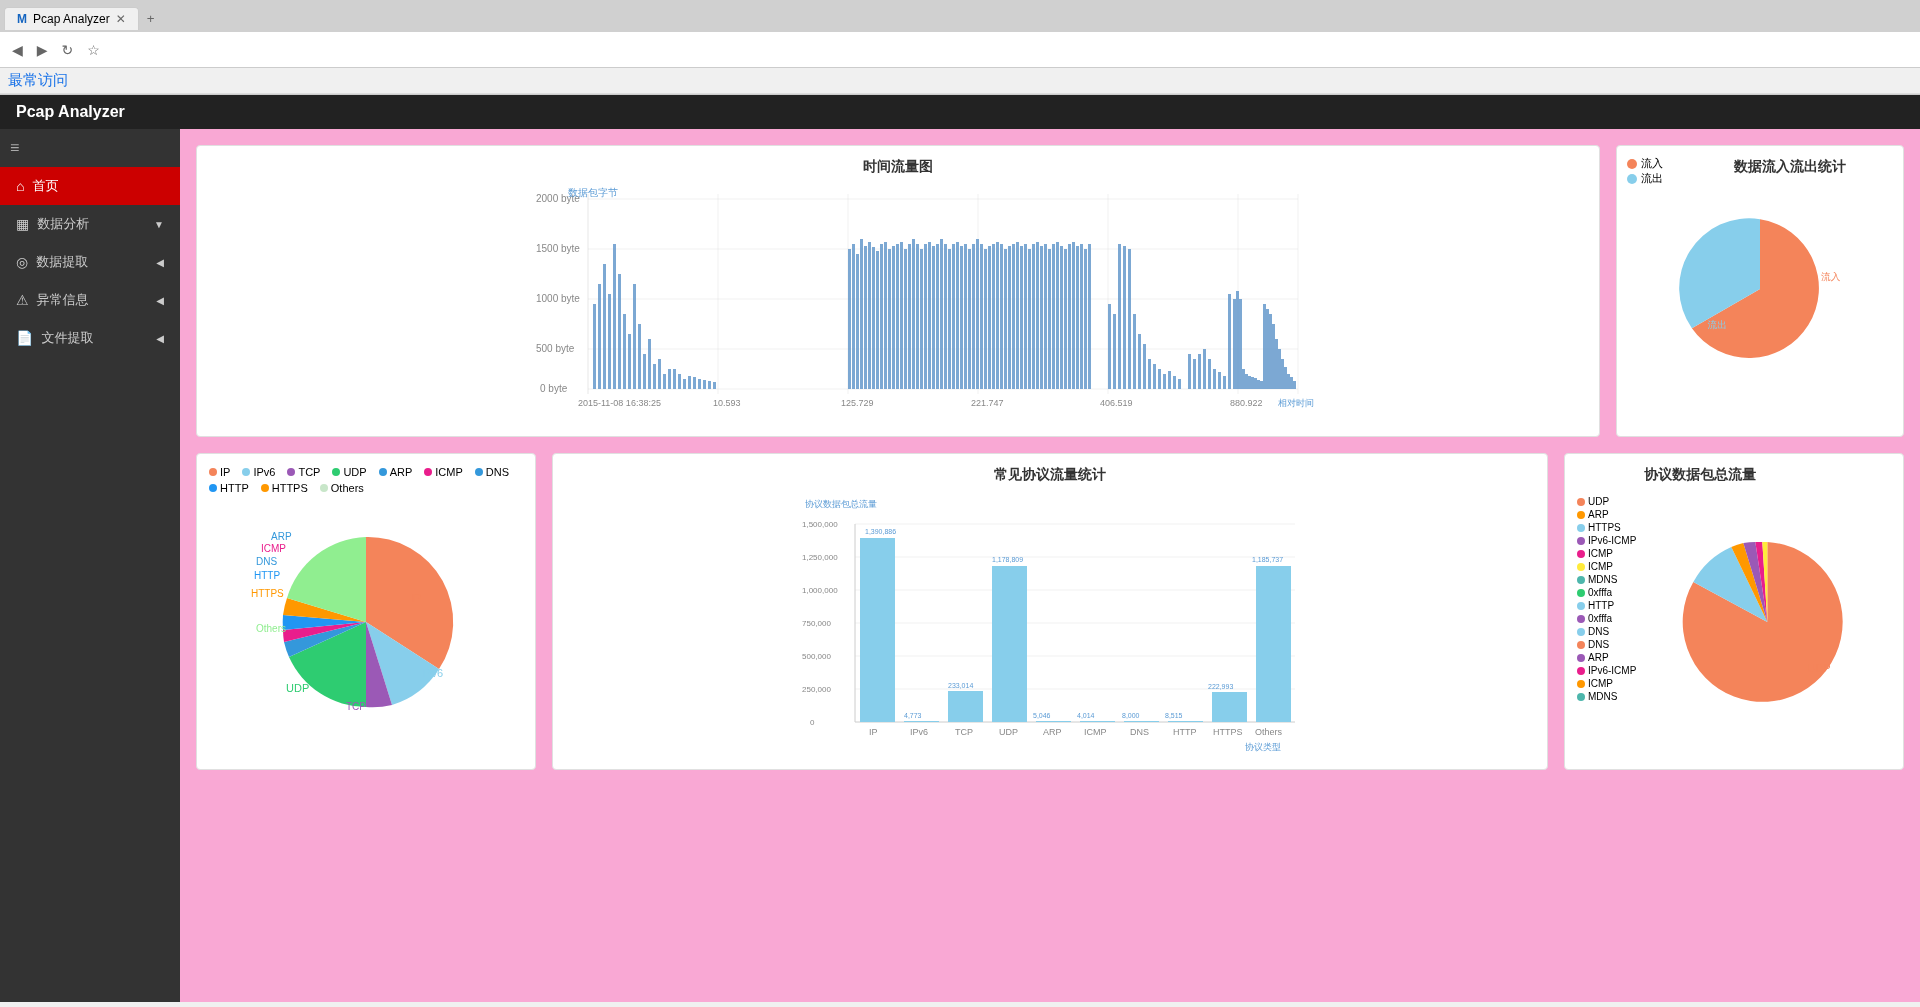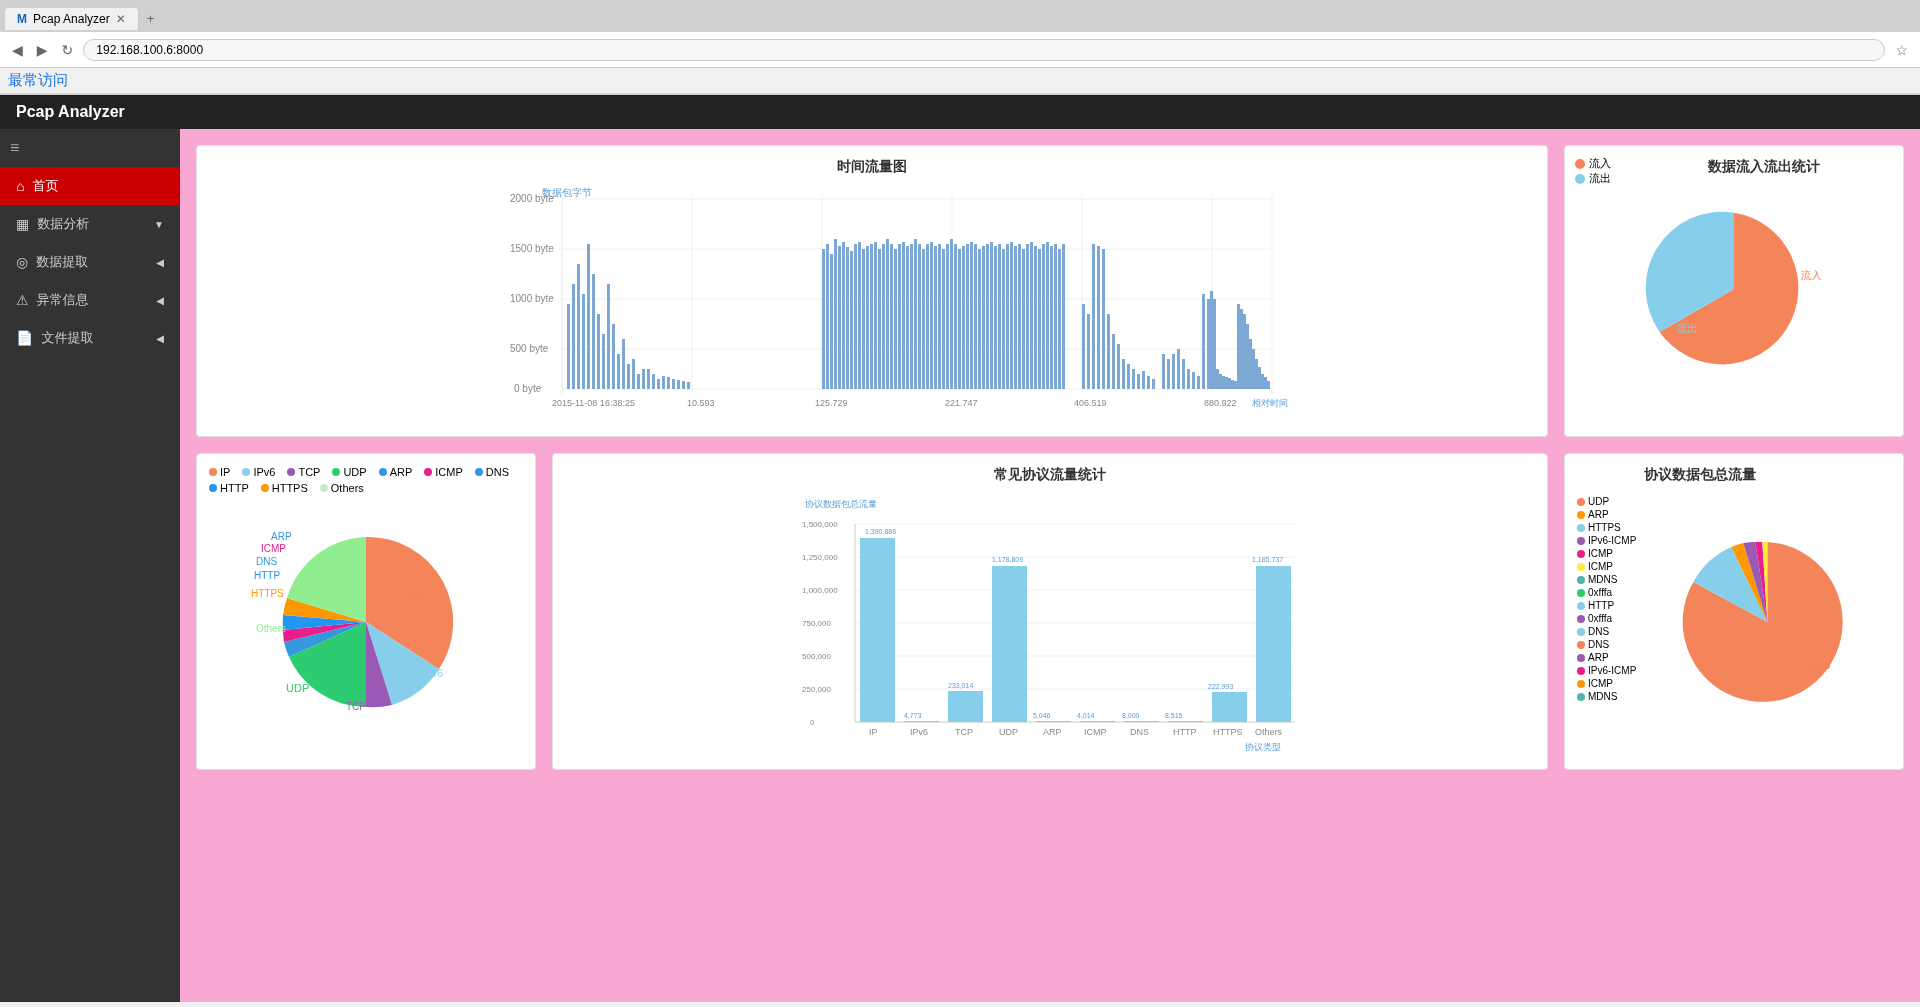--- a/index.html
+++ b/index.html
@@ -37,21 +37,21 @@
     
     .charts-row { display: flex; gap: 16px; margin-bottom: 16px; }
     .chart-card { background: #fff; border: 1px solid #e0e0e0; border-radius: 4px; padding: 12px; }
     .chart-title { text-align: center; font-size: 14px; font-weight: bold; color: #333; margin-bottom: 8px; }
 
     
     .time-chart-card { flex: 1; }
     .time-chart-area { position: relative; height: 240px; }
 
     
-    .flow-io-card { width: 340px; }
+    .flow-io-card { width: 288px; }
     .legend-item { display: flex; align-items: center; gap: 4px; }
     .legend-dot { width: 10px; height: 10px; border-radius: 50%; flex-shrink: 0; }
 
     
     .protocol-row { display: flex; gap: 16px; }
     .protocol-pie-card { width: 340px; }
     .bar-chart-card { flex: 1; }
     .traffic-pie-card { width: 340px; }
 
     .protocol-legend { display: flex; flex-wrap: wrap; gap: 4px 12px; margin-bottom: 8px; font-size: 11px; }
@@ -74,21 +74,20 @@
       <span style="font-weight:bold;color:#1565c0;font-size:12px;">M</span>
       <span>Pcap Analyzer</span>
       <span class="tab-close">✕</span>
     </div>
     <button class="tab-new">+</button>
   </div>
   <div class="address-bar">
     <button class="nav-btn">◀</button>
     <button class="nav-btn">▶</button>
     <button class="nav-btn">↻</button>
-    <input class="url-input" type="text" value="192.168.100.6:8000" style="">
     <button class="nav-btn">☆</button>
   </div>
   <div class="bookmarks-bar">
     <span>最常访问</span>
   </div>
 </div>
 
 <div class="app-container">
   <div class="app-header">
     <span>Pcap Analyzer</span>

